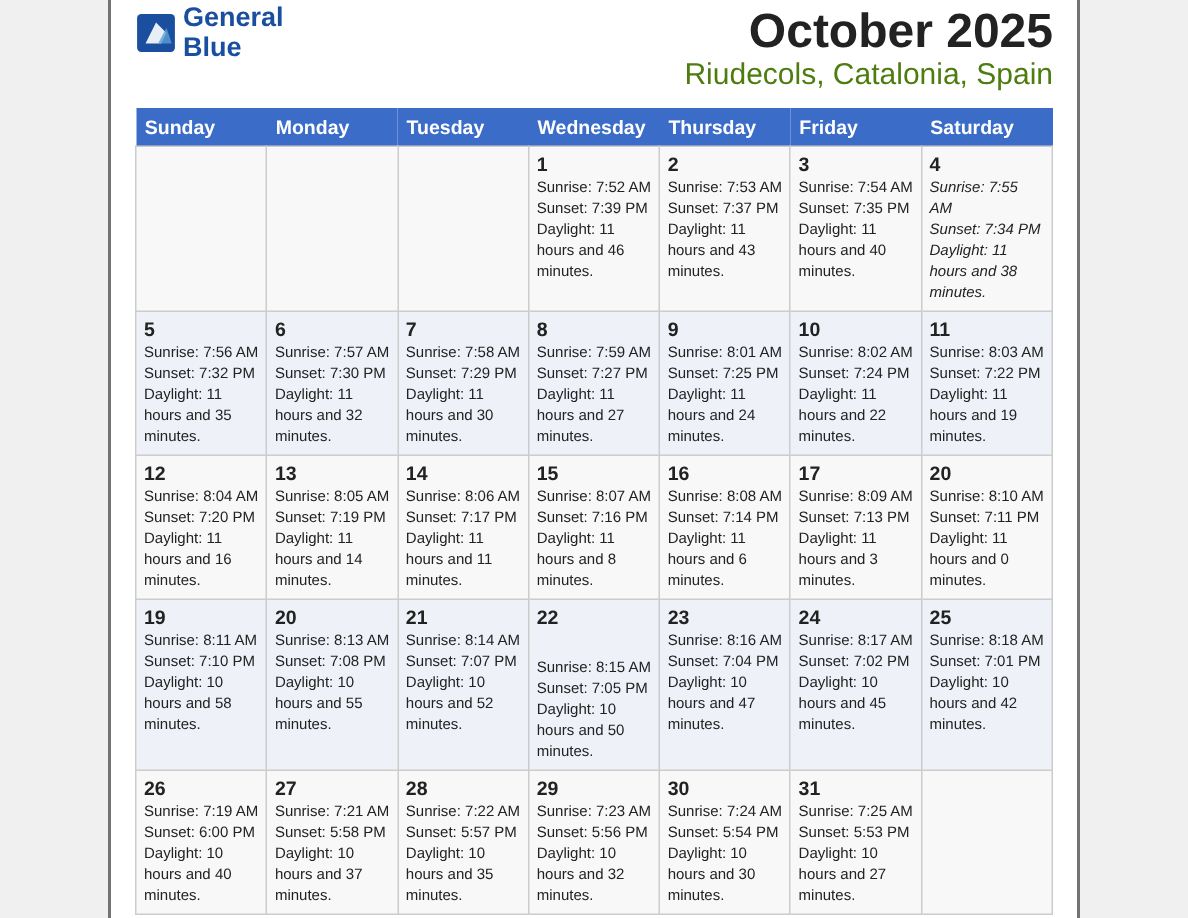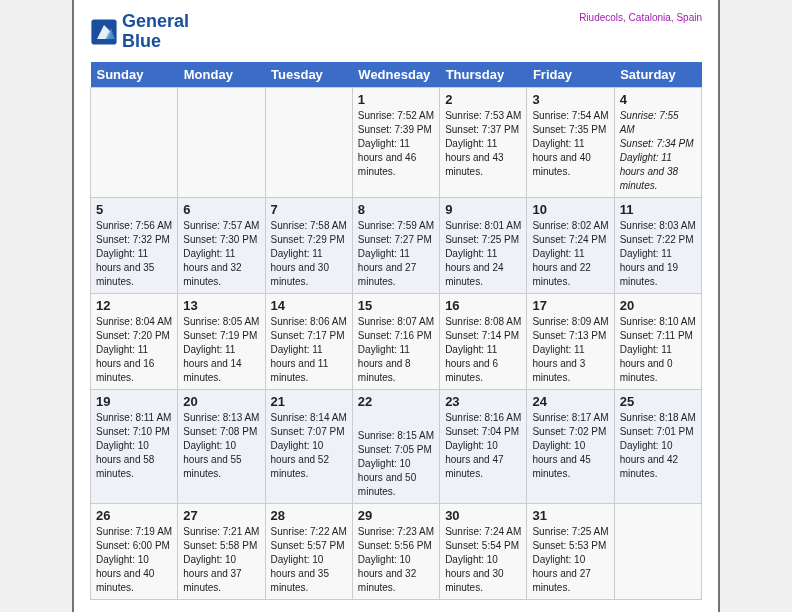--- a/index.html
+++ b/index.html
@@ -41,22 +41,22 @@
     }
     .title-block {
       text-align: right;
     }
     .month-title {
       font-size: 32px;
       font-weight: bold;
       color: #222;
     }
     .location {
-      font-size: 10px;
-      color: #a21caf;
+      font-size: 20px;
+      color: #4d7c0f;
     }
     table {
       width: 100%;
       border-collapse: collapse;
       padding-left: 36px;
     }
     thead tr th {
       background: #3a6cc8;
       color: white;
       text-align: left;
@@ -102,20 +102,21 @@
         <rect x="2" y="2" width="36" height="36" rx="4" fill="#1a4fa0"></rect>
         <polygon points="10,30 20,10 30,20 25,30" fill="white" opacity="0.9"></polygon>
         <polygon points="22,30 30,15 35,30" fill="#5a9fd4" opacity="0.8"></polygon>
       </svg>
       <div class="logo-text">
         <div>General</div>
         <div>Blue</div>
       </div>
     </div>
     <div class="title-block">
+      <div class="month-title">October 2025</div>
       <div class="location">Riudecols, Catalonia, Spain</div>
     </div>
   </div>
 
   <table>
     <thead>
       <tr id="weekday-header">
           <th>Sunday</th>
           <th>Monday</th>
           <th>Tuesday</th>

